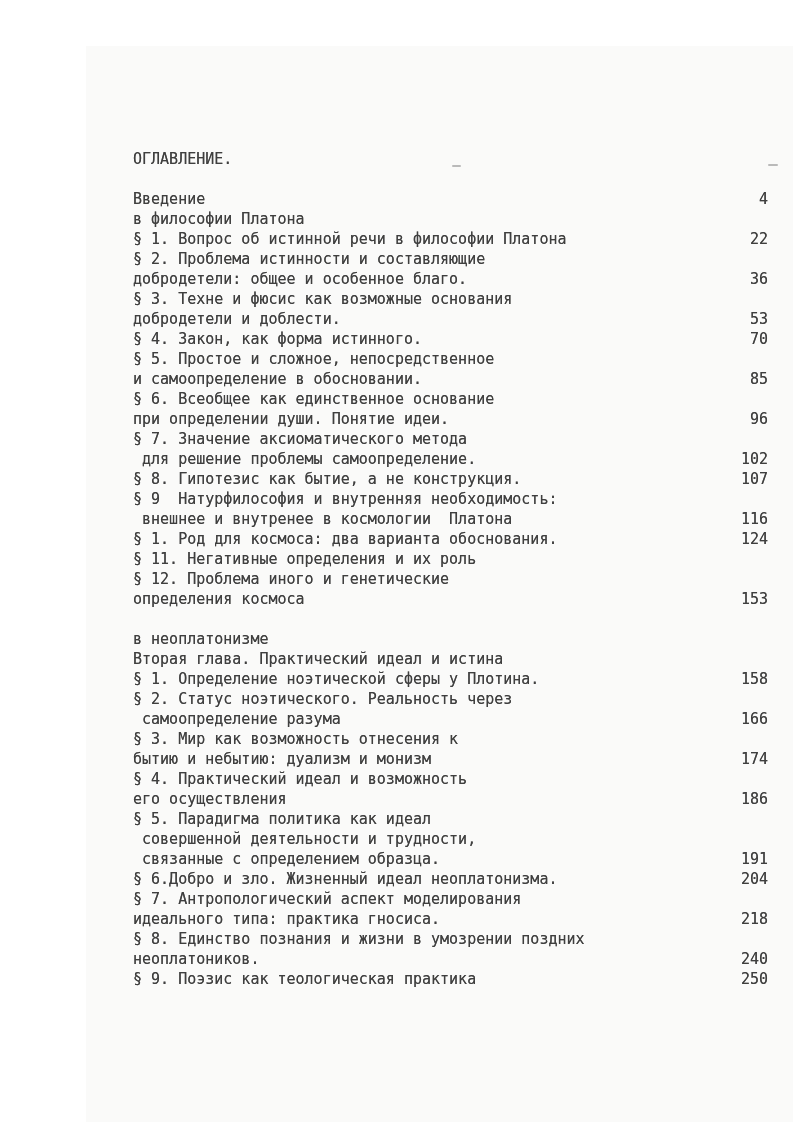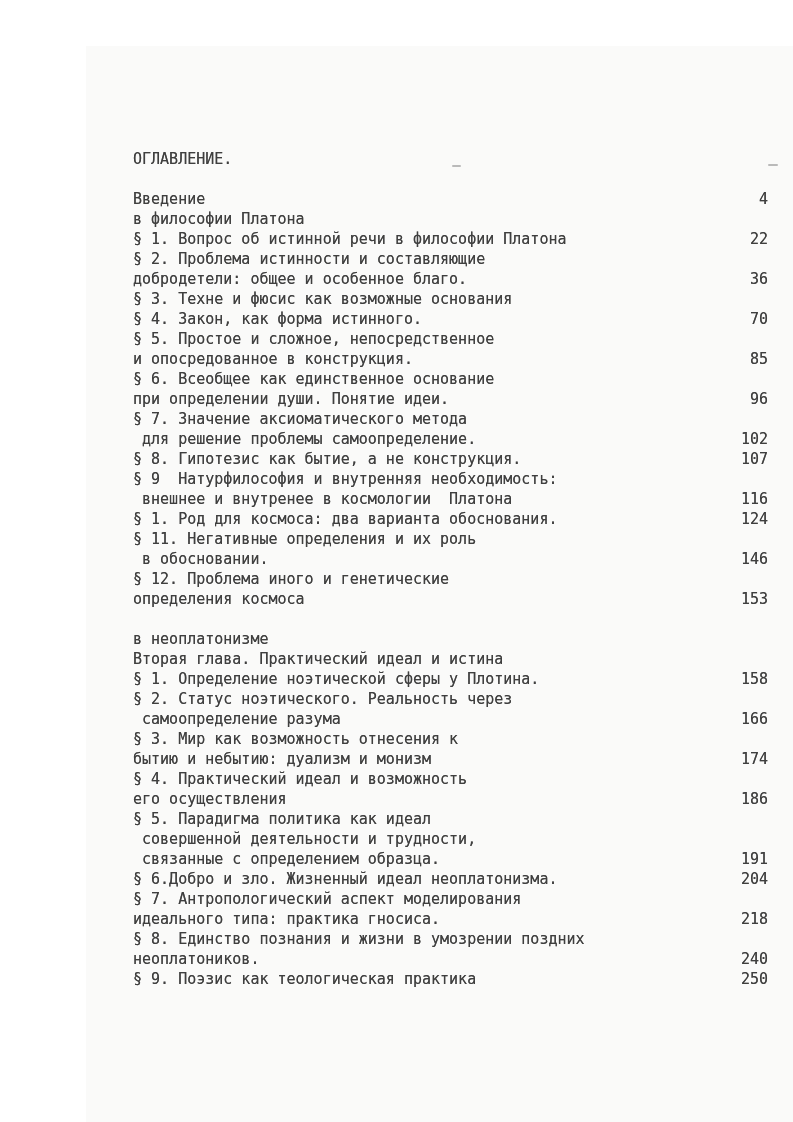--- a/index.html
+++ b/index.html
@@ -84,29 +84,33 @@
       </div>
       <div class="toc-row">
         <span class="toc-text">добродетели: общее и особенное благо.</span>
         <span class="toc-page">36</span>
       </div>
       <div class="toc-row">
         <span class="toc-text">§ 3. Техне и фюсис как возможные основания</span>
         <span class="toc-page"></span>
       </div>
       <div class="toc-row">
+        <span class="toc-text">добродетели и доблести.</span>
+        <span class="toc-page">53</span>
+      </div>
+      <div class="toc-row">
         <span class="toc-text">§ 4. Закон, как форма истинного.</span>
         <span class="toc-page">70</span>
       </div>
       <div class="toc-row">
         <span class="toc-text">§ 5. Простое и сложное, непосредственное</span>
         <span class="toc-page"></span>
       </div>
       <div class="toc-row">
-        <span class="toc-text">и опосредованное в конструкция.</span>
+        <span class="toc-text">и самоопределение в обосновании.</span>
         <span class="toc-page">85</span>
       </div>
       <div class="toc-row">
         <span class="toc-text">§ 6. Всеобщее как единственное основание</span>
         <span class="toc-page"></span>
       </div>
       <div class="toc-row">
         <span class="toc-text">при определении души. Понятие идеи.</span>
         <span class="toc-page">96</span>
       </div>
@@ -130,24 +134,20 @@
         <span class="toc-text"> внешнее и внутренее в космологии  Платона</span>
         <span class="toc-page">116</span>
       </div>
       <div class="toc-row">
         <span class="toc-text">§ 1. Род для космоса: два варианта обоснования.</span>
         <span class="toc-page">124</span>
       </div>
       <div class="toc-row">
         <span class="toc-text">§ 11. Негативные определения и их роль</span>
         <span class="toc-page"></span>
-      </div>
-      <div class="toc-row">
-        <span class="toc-text"> в обосновании.</span>
-        <span class="toc-page">146</span>
       </div>
       <div class="toc-row">
         <span class="toc-text">§ 12. Проблема иного и генетические</span>
         <span class="toc-page"></span>
       </div>
       <div class="toc-row">
         <span class="toc-text">определения космоса</span>
         <span class="toc-page">153</span>
       </div>
     </div>

